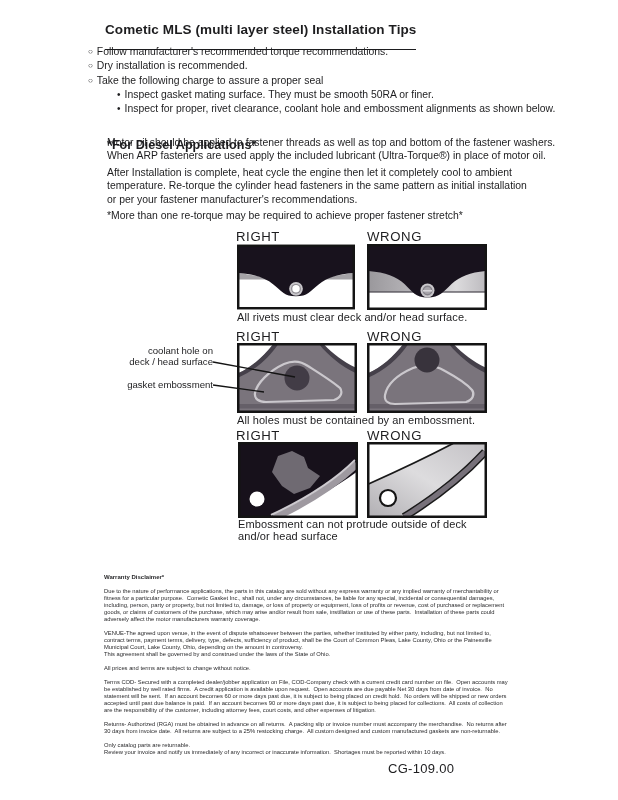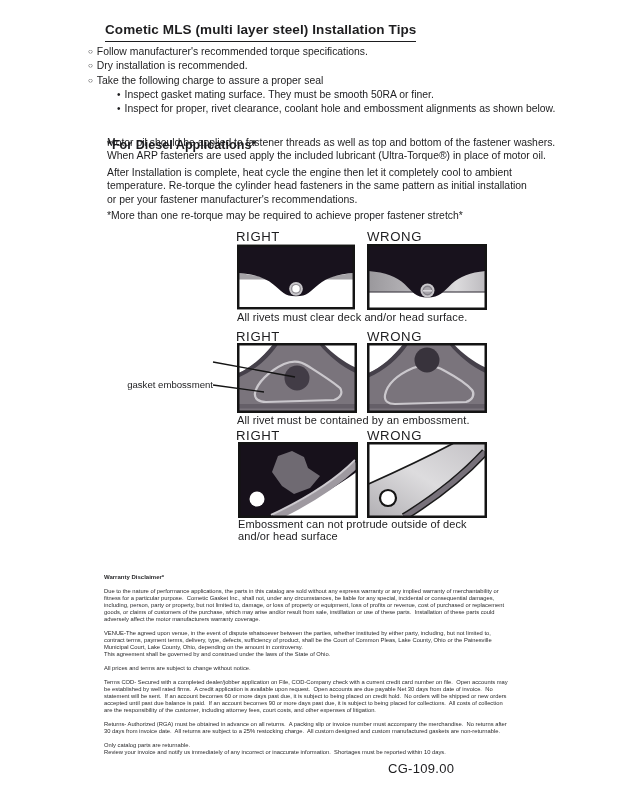--- a/index.html
+++ b/index.html
@@ -6,21 +6,21 @@
   .sheet{
     position:relative;width:618px;height:800px;background:#ffffff;
     font-family:"Liberation Sans",sans-serif;color:#1d1d1f;overflow:hidden;
     margin:0 auto;
   }
   .abs{position:absolute;}
   .pre{white-space:pre;}
   .preline{white-space:pre-line;}
 
   .title{left:105px;top:22px;font-size:13.5px;font-weight:bold;
-         border-bottom:1.6px solid #1d1d1f;padding-bottom:4px;letter-spacing:.1px;}
+         border-bottom:1.6px solid #1d1d1f;padding-bottom:12px;letter-spacing:.1px;}
 
   .tips{left:88px;top:45px;font-size:10.4px;line-height:13.4px;}
   .tiprow{display:flex;align-items:baseline;}
   .b-open{font-size:8px;margin-right:4px;position:relative;top:-1px;}
   .tiprow.sub{margin-left:29px;}
   .b-fill{font-size:10px;margin-right:4px;}
 
   .diesel-h{left:107px;top:117px;font-size:12.6px;font-weight:bold;margin-top:21px;}
   .bodytext{font-size:10.4px;line-height:13.3px;}
   .p1{left:107px;top:136px;}
@@ -43,21 +43,21 @@
 </head>
 <body>
 
 <div class="sheet">
 
   <div class="abs title">Cometic MLS (multi layer steel) Installation Tips</div>
 
   <div class="abs tips">
     <div class="tiprow">
       <span class="b-open">○</span>
-      <span>Follow manufacturer's recommended torque specifications.</span>
+      <span>Follow manufacturer's recommended torque recommendations.</span>
     </div>
     <div class="tiprow">
       <span class="b-open">○</span>
       <span>Dry installation is recommended.</span>
     </div>
     <div class="tiprow">
       <span class="b-open">○</span>
       <span>Take the following charge to assure a proper seal</span>
     </div>
     <div class="tiprow sub">
@@ -114,20 +114,22 @@
       <rect x="56" y="46" width="9" height="1.6" fill="#d8d6da"></rect>
     </g>
     <rect x="1.25" y="1.25" width="117.5" height="63.5" fill="none" stroke="#141414" stroke-width="2.5"></rect>
   </svg>
 
   <div class="abs caption" style="left:237px;top:312px;">All rivets must clear deck and/or head surface.</div>
 
   <div class="abs dlabel" style="left:236px;top:329px;">RIGHT</div>
   <div class="abs dlabel" style="left:367px;top:329px;">WRONG</div>
 
+  <div class="abs annot preline" style="top:345px;">coolant hole on
+deck / head surface</div>
   <div class="abs annot" style="top:379px;">gasket embossment</div>
 
   <svg class="abs" style="left:237px;top:343px;" width="120" height="70" viewBox="0 0 120 70">
     <rect x="0" y="0" width="120" height="70" fill="#ffffff"></rect>
     <path d="M1.5,30 C14,25 27,13 36,1.5 L82,1.5 C92,11 104,20 118.5,27 L118.5,68.5 L1.5,68.5 Z" fill="#7a747c"></path>
     <path d="M1.5,30 C14,25 27,13 36,1.5 L41,1.5 C32,15 17,28 1.5,34.5 Z" fill="#45404a"></path>
     <path d="M82,1.5 L87,1.5 C96,11 106,18.5 118.5,24.5 L118.5,30 C104,23.5 91.5,12 82,1.5 Z" fill="#45404a"></path>
     <rect x="1.5" y="61" width="117" height="4.5" fill="#655f68"></rect>
     <path d="M18,50 C20,40 32,28 47,21 C56,17 64,18 71,23 C82,30 95,38 103,45 C106,49 104,55 97,57 L29,59 C22,59 17,56 18,50 Z" fill="none" stroke="#cbc8cd" stroke-width="2.2"></path>
     <circle cx="60" cy="35" r="12.5" fill="#423c46"></circle>
@@ -143,21 +145,21 @@
     <path d="M18,52 C20,42 30,32 46,25 C57,20.5 68,22 78,28 C90,34.5 100,41 105,47 C108,51 106,57 99,59 L28,61 C21,61 17,58 18,52 Z" fill="none" stroke="#cbc8cd" stroke-width="2.2"></path>
     <circle cx="60" cy="17" r="12.5" fill="#38333c"></circle>
     <rect x="1.25" y="1.25" width="117.5" height="67.5" fill="none" stroke="#141414" stroke-width="2.5"></rect>
   </svg>
 
   <svg class="abs" style="left:210px;top:353px;z-index:5;" width="92" height="46" viewBox="0 0 92 46">
     <line x1="3" y1="9" x2="85" y2="24" stroke="#141414" stroke-width="1.3"></line>
     <line x1="3" y1="32" x2="54" y2="39" stroke="#141414" stroke-width="1.3"></line>
   </svg>
 
-  <div class="abs caption" style="left:237px;top:415px;">All rivet must be contained by an embossment.</div>
+  <div class="abs caption" style="left:237px;top:415px;">All holes must be contained by an embossment.</div>
 
   <div class="abs dlabel" style="left:236px;top:428px;">RIGHT</div>
   <div class="abs dlabel" style="left:367px;top:428px;">WRONG</div>
 
   <svg class="abs" style="left:238px;top:442px;" width="120" height="76" viewBox="0 0 120 76">
     <rect x="0" y="0" width="120" height="76" fill="#17111b"></rect>
     <path d="M118.5,30 C96,47 68,61 40,74.5 L118.5,74.5 Z" fill="#ffffff"></path>
     <path d="M36,76 C66,62 96,44 119,22" fill="none" stroke="#9e99a0" stroke-width="7"></path>
     <path d="M33,73 C63,59 94,41 117,18" fill="none" stroke="#cdcacf" stroke-width="2"></path>
     <polygon points="40,14 54,9 66,15 70,26 82,34 72,46 56,52 44,44 34,30" fill="#6f6a72"></polygon>

